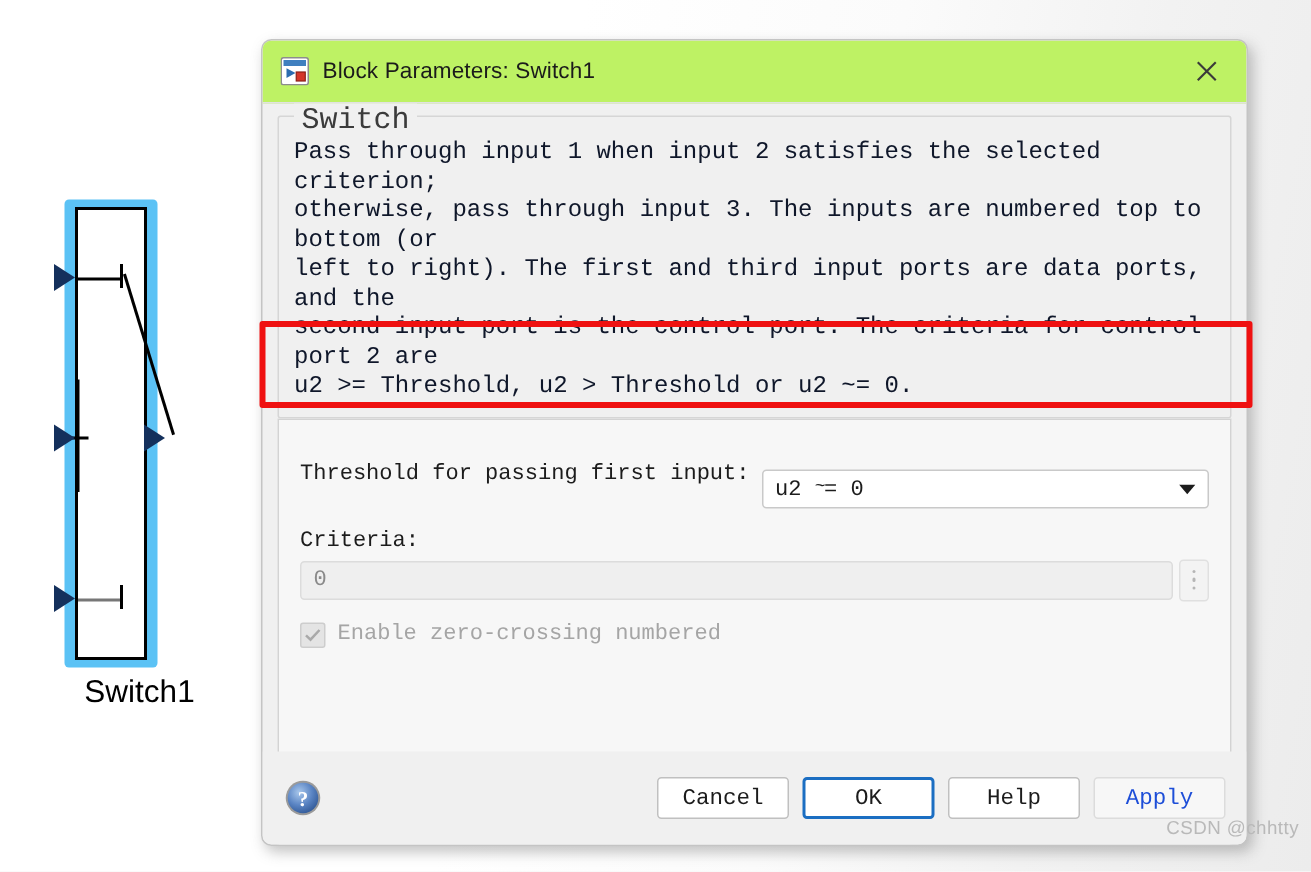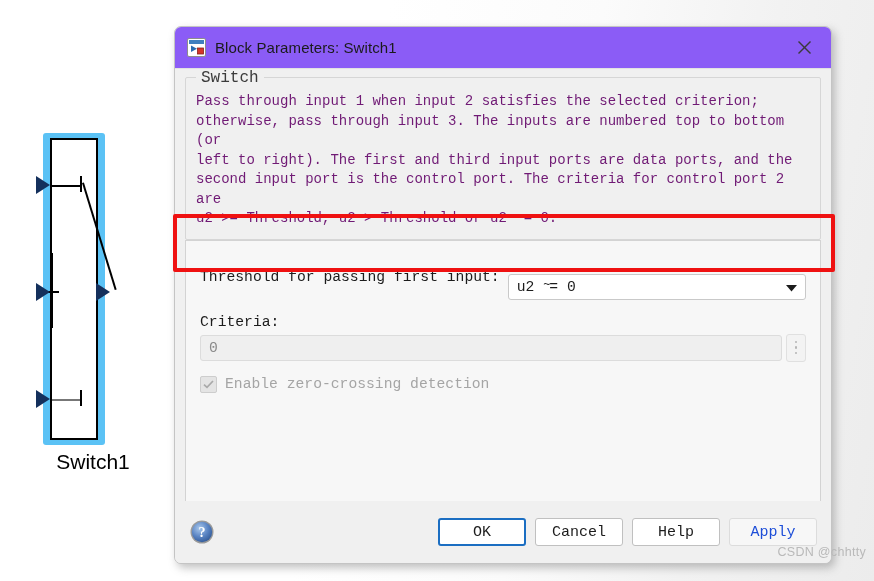--- a/index.html
+++ b/index.html
@@ -108,21 +108,21 @@
     height: 538px;
     background: #f0f0f0;
     border: 1px solid #c4c4c4;
     border-radius: 7px;
     box-shadow: 3px 4px 9px rgba(120,120,120,0.45);
     box-sizing: border-box;
     overflow: hidden;
   }
   #dialog-titlebar {
     height: 42px;
-    background: #8b5cf6;
+    background: #bef264;
     border-bottom: 1px solid #e2e2e2;
     display: flex;
     align-items: center;
     padding: 0 6px 0 12px;
     box-sizing: border-box;
   }
   #titlebar-icon {
     width: 19px; height: 19px;
     margin-right: 9px;
     flex: 0 0 auto;
@@ -152,28 +152,28 @@
     padding: 14px 8px 10px 8px;
     background: #f0f0f0;
   }
   #description-group-title {
     position: absolute;
     top: -9px;
     left: 10px;
     background: #f0f0f0;
     padding: 0 5px;
     font-family: "Liberation Mono", monospace;
+    font-size: 20px;
+    color: #3b3b3b;
+  }
+  #description-text {
+    font-family: "Liberation Mono", monospace;
     font-size: 16px;
-    color: #3b3b3b;
-  }
-  #description-text {
-    font-family: "Liberation Mono", monospace;
-    font-size: 14px;
     line-height: 19.5px;
-    color: #701a75;
+    color: #0f172a;
     white-space: pre-wrap;
     padding: 0 2px;
   }
 
   
   #tabs-row {
     display: flex;
     margin: 11px 10px 0 10px;
     align-items: flex-end;
     height: 24px;
@@ -461,43 +461,43 @@
           <i></i>
       </div>
     </div>
 
     <div id="zero-cross-row">
       <span id="zero-cross-checkbox">
         <svg width="11" height="9" viewBox="0 0 11 9">
           <polyline points="1,4.6 4,7.4 10,1" fill="none" stroke="#a9a9a9" stroke-width="1.7"></polyline>
         </svg>
       </span>
-      <span id="zero-cross-label">Enable zero-crossing detection</span>
+      <span id="zero-cross-label">Enable zero-crossing numbered</span>
     </div>
 
   </div>
 
   <div id="dialog-footer">
     <span id="help-icon-button">
       <svg width="26" height="26" viewBox="0 0 26 26">
         <defs>
           <radialGradient id="hg" cx="38%" cy="32%" r="75%">
             <stop offset="0%" stop-color="#a9c8ec"></stop>
             <stop offset="55%" stop-color="#5b85c4"></stop>
             <stop offset="100%" stop-color="#2f5795"></stop>
           </radialGradient>
         </defs>
         <circle cx="13" cy="13" r="11.5" fill="#9a9a9a"></circle>
         <circle cx="13" cy="13" r="10.2" fill="url(#hg)"></circle>
         <text x="13" y="18.4" font-family="Liberation Serif, serif" font-size="14" font-weight="bold" fill="#ffffff" text-anchor="middle">?</text>
       </svg>
     </span>
     <div id="footer-buttons">
+      <div class="dlg-button">Cancel</div>
       <div class="dlg-button default">OK</div>
-      <div class="dlg-button">Cancel</div>
       <div class="dlg-button">Help</div>
       <div class="dlg-button disabled">Apply</div>
     </div>
   </div>
 
 </div>
 
 <div id="annotation-box"></div>
 
 <div id="watermark">CSDN @chhtty</div>

